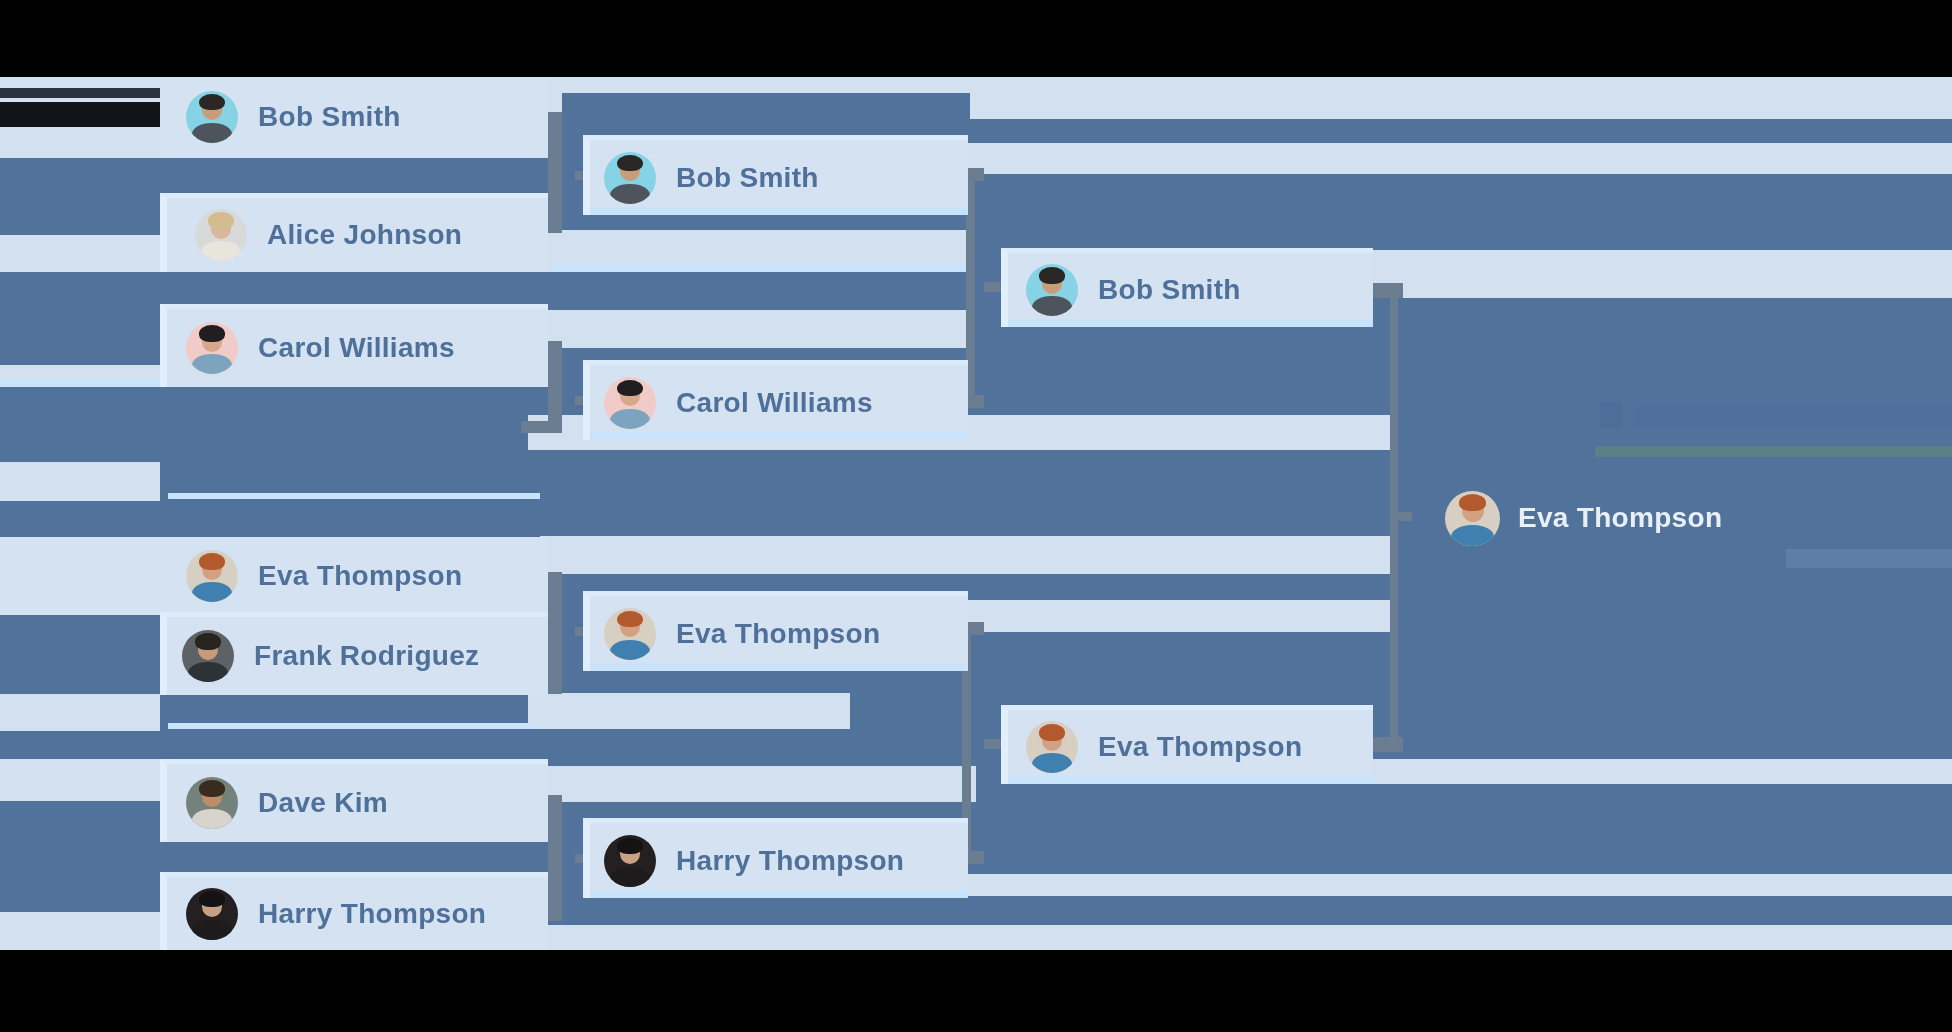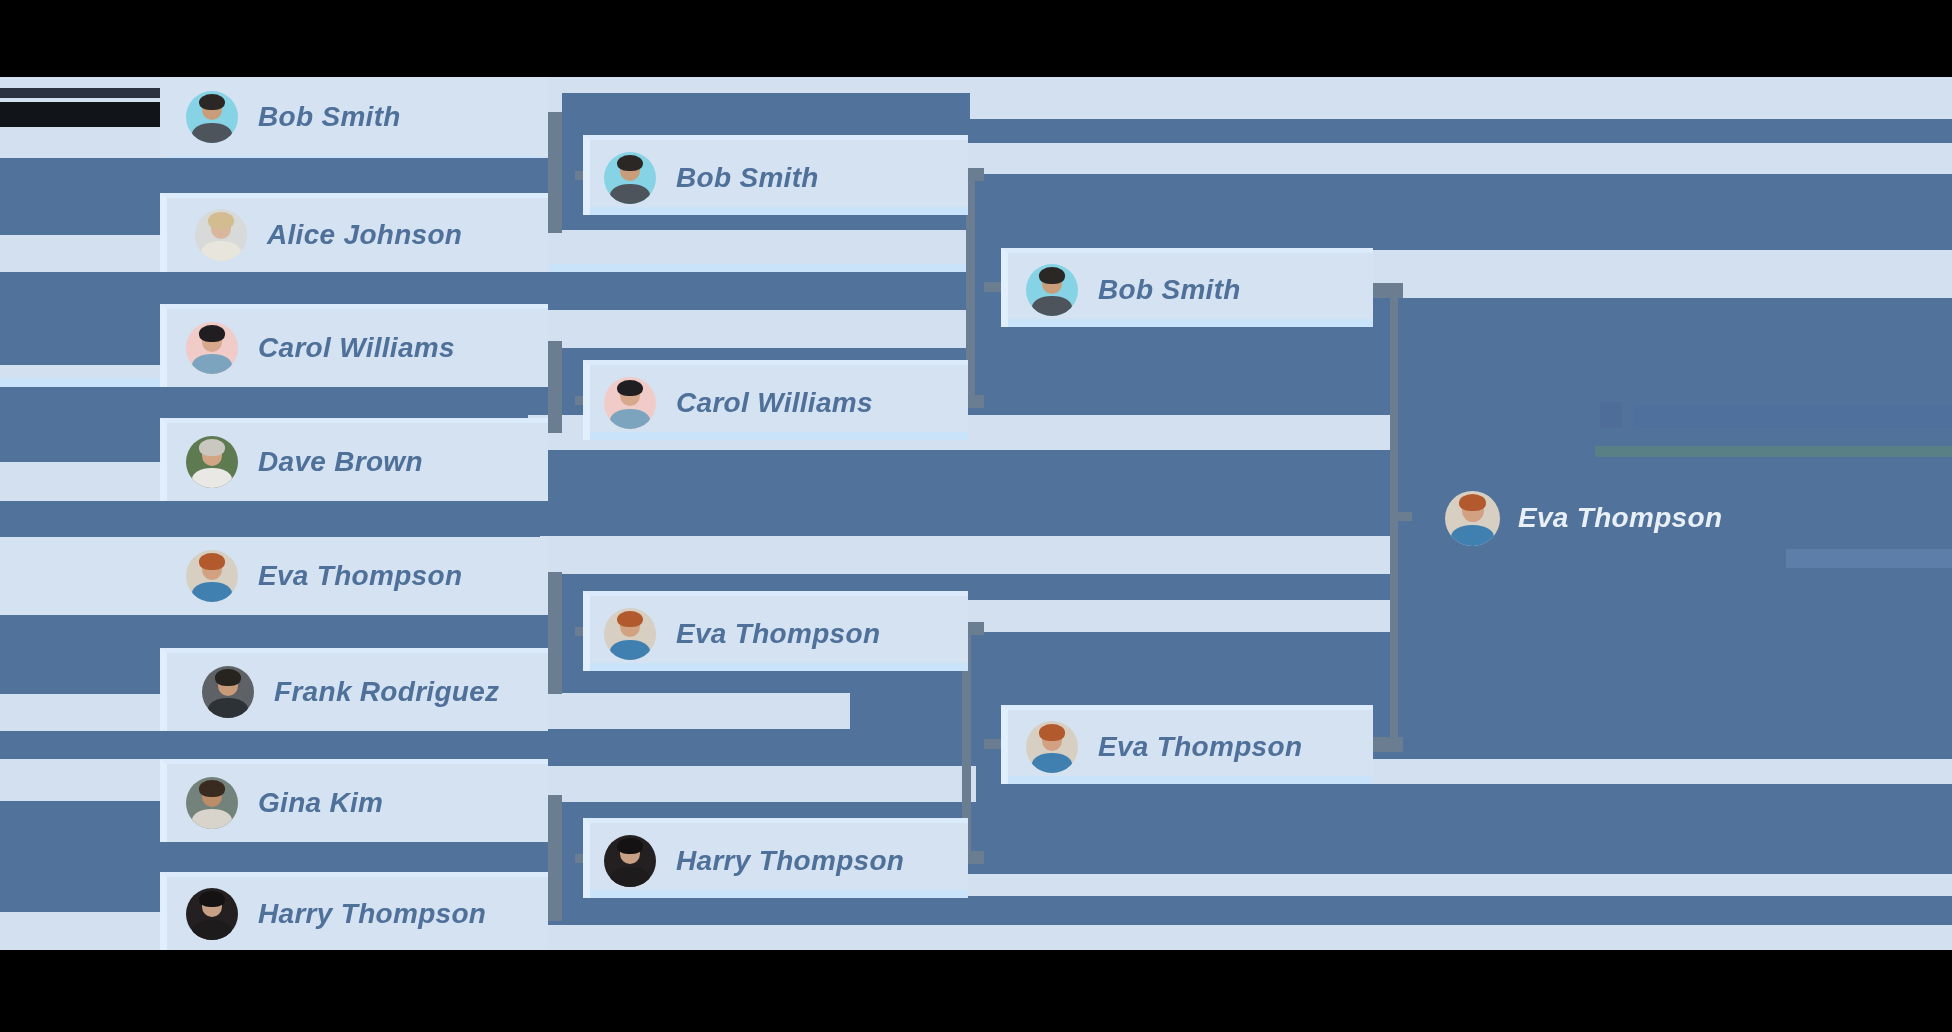--- a/index.html
+++ b/index.html
@@ -4,21 +4,21 @@
 <style>
   :root{
     --bg:#50729b; --band:#000000;
     --strip:#d2e0f0; --card:#d4e2f2; --card-edge:#e1eefc; --card-top:#dcebfb;
     --bright:#c9e3fa; --conn:#6a7d91; --name:#4e7099; --champ:#e9eff6;
     --stripeA:#2b3240; --stripeB:#111519;
   }
   html,body{margin:0;padding:0;}
   body{width:1952px;height:1032px;background:var(--bg);overflow:hidden;
        font-family:"Liberation Sans","DejaVu Sans",sans-serif;}
-  #stage{position:relative;width:1952px;height:1032px;background:var(--bg);font-style:italic;}
+  #stage{position:relative;width:1952px;height:1032px;background:var(--bg);}
   .abs{position:absolute;}
   .strip{background:var(--strip);z-index:1;}
   .bright{background:var(--bright);z-index:2;}
   .conn{background:var(--conn);z-index:3;}
   .band{background:var(--band);z-index:6;}
   .stripeA{background:var(--stripeA);z-index:7;}
   .stripeB{background:var(--stripeB);z-index:7;}
   .artifact{z-index:1;}
   .card{background:var(--card);z-index:4;display:flex;align-items:center;gap:20px;
         box-sizing:border-box;}
@@ -136,51 +136,43 @@
     <span class="pname">Alice Johnson</span>
   </div>
   <div class="abs card bordered" style="left:160px;top:304px;width:388px;height:83px;padding-left:19px">
     <span class="avatar" style="--av-bg: #f1cbc7; --av-skin: #d8a88c; --av-hair: #211e21; --av-shirt: #7ca4be;">
         <i class="av-body"></i>
         <i class="av-head"></i>
         <i class="av-hair"></i>
       </span>
     <span class="pname">Carol Williams</span>
   </div>
-  <div class="abs card bordered" style="left:160px;top:418px;width:388px;height:83px;padding-left:19px">
-    <span class="avatar" style="--av-bg: #5d7a50; --av-skin: #d2a685; --av-hair: #c9c7bf; --av-shirt: #e9e8e4;">
-        <i class="av-body"></i>
-        <i class="av-head"></i>
-        <i class="av-hair"></i>
-      </span>
-    <span class="pname">Dave Brown</span>
-  </div>
   <div class="abs card" style="left:0;top:537px;width:548px;height:78px;padding-left:186px">
     <span class="avatar" style="--av-bg: #d8cfc3; --av-skin: #d2a182; --av-hair: #b25a2e; --av-shirt: #3f80b1;">
         <i class="av-body"></i>
         <i class="av-head"></i>
         <i class="av-hair"></i>
       </span>
     <span class="pname">Eva Thompson</span>
   </div>
-  <div class="abs card bordered" style="left:160px;top:648px;width:388px;height:83px;padding-left:35px">
+  <div class="abs card bordered" style="left:160px;top:612px;width:388px;height:83px;padding-left:15px">
     <span class="avatar" style="--av-bg: #5e6266; --av-skin: #c79b79; --av-hair: #27231f; --av-shirt: #2d3237;">
         <i class="av-body"></i>
         <i class="av-head"></i>
         <i class="av-hair"></i>
       </span>
     <span class="pname">Frank Rodriguez</span>
   </div>
   <div class="abs card bordered" style="left:160px;top:759px;width:388px;height:83px;padding-left:19px">
     <span class="avatar" style="--av-bg: #73827a; --av-skin: #bb8d69; --av-hair: #3a2b20; --av-shirt: #d8d4cb;">
         <i class="av-body"></i>
         <i class="av-head"></i>
         <i class="av-hair"></i>
       </span>
-    <span class="pname">Gina Kim</span>
+    <span class="pname">Dave Kim</span>
   </div>
   <div class="abs card bordered" style="left:160px;top:872px;width:388px;height:78px;padding-left:19px">
     <span class="avatar" style="--av-bg: #242021; --av-skin: #c7a086; --av-hair: #151214; --av-shirt: #1e1b1d;">
         <i class="av-body"></i>
         <i class="av-head"></i>
         <i class="av-hair"></i>
       </span>
     <span class="pname">Harry Thompson</span>
   </div>
 

